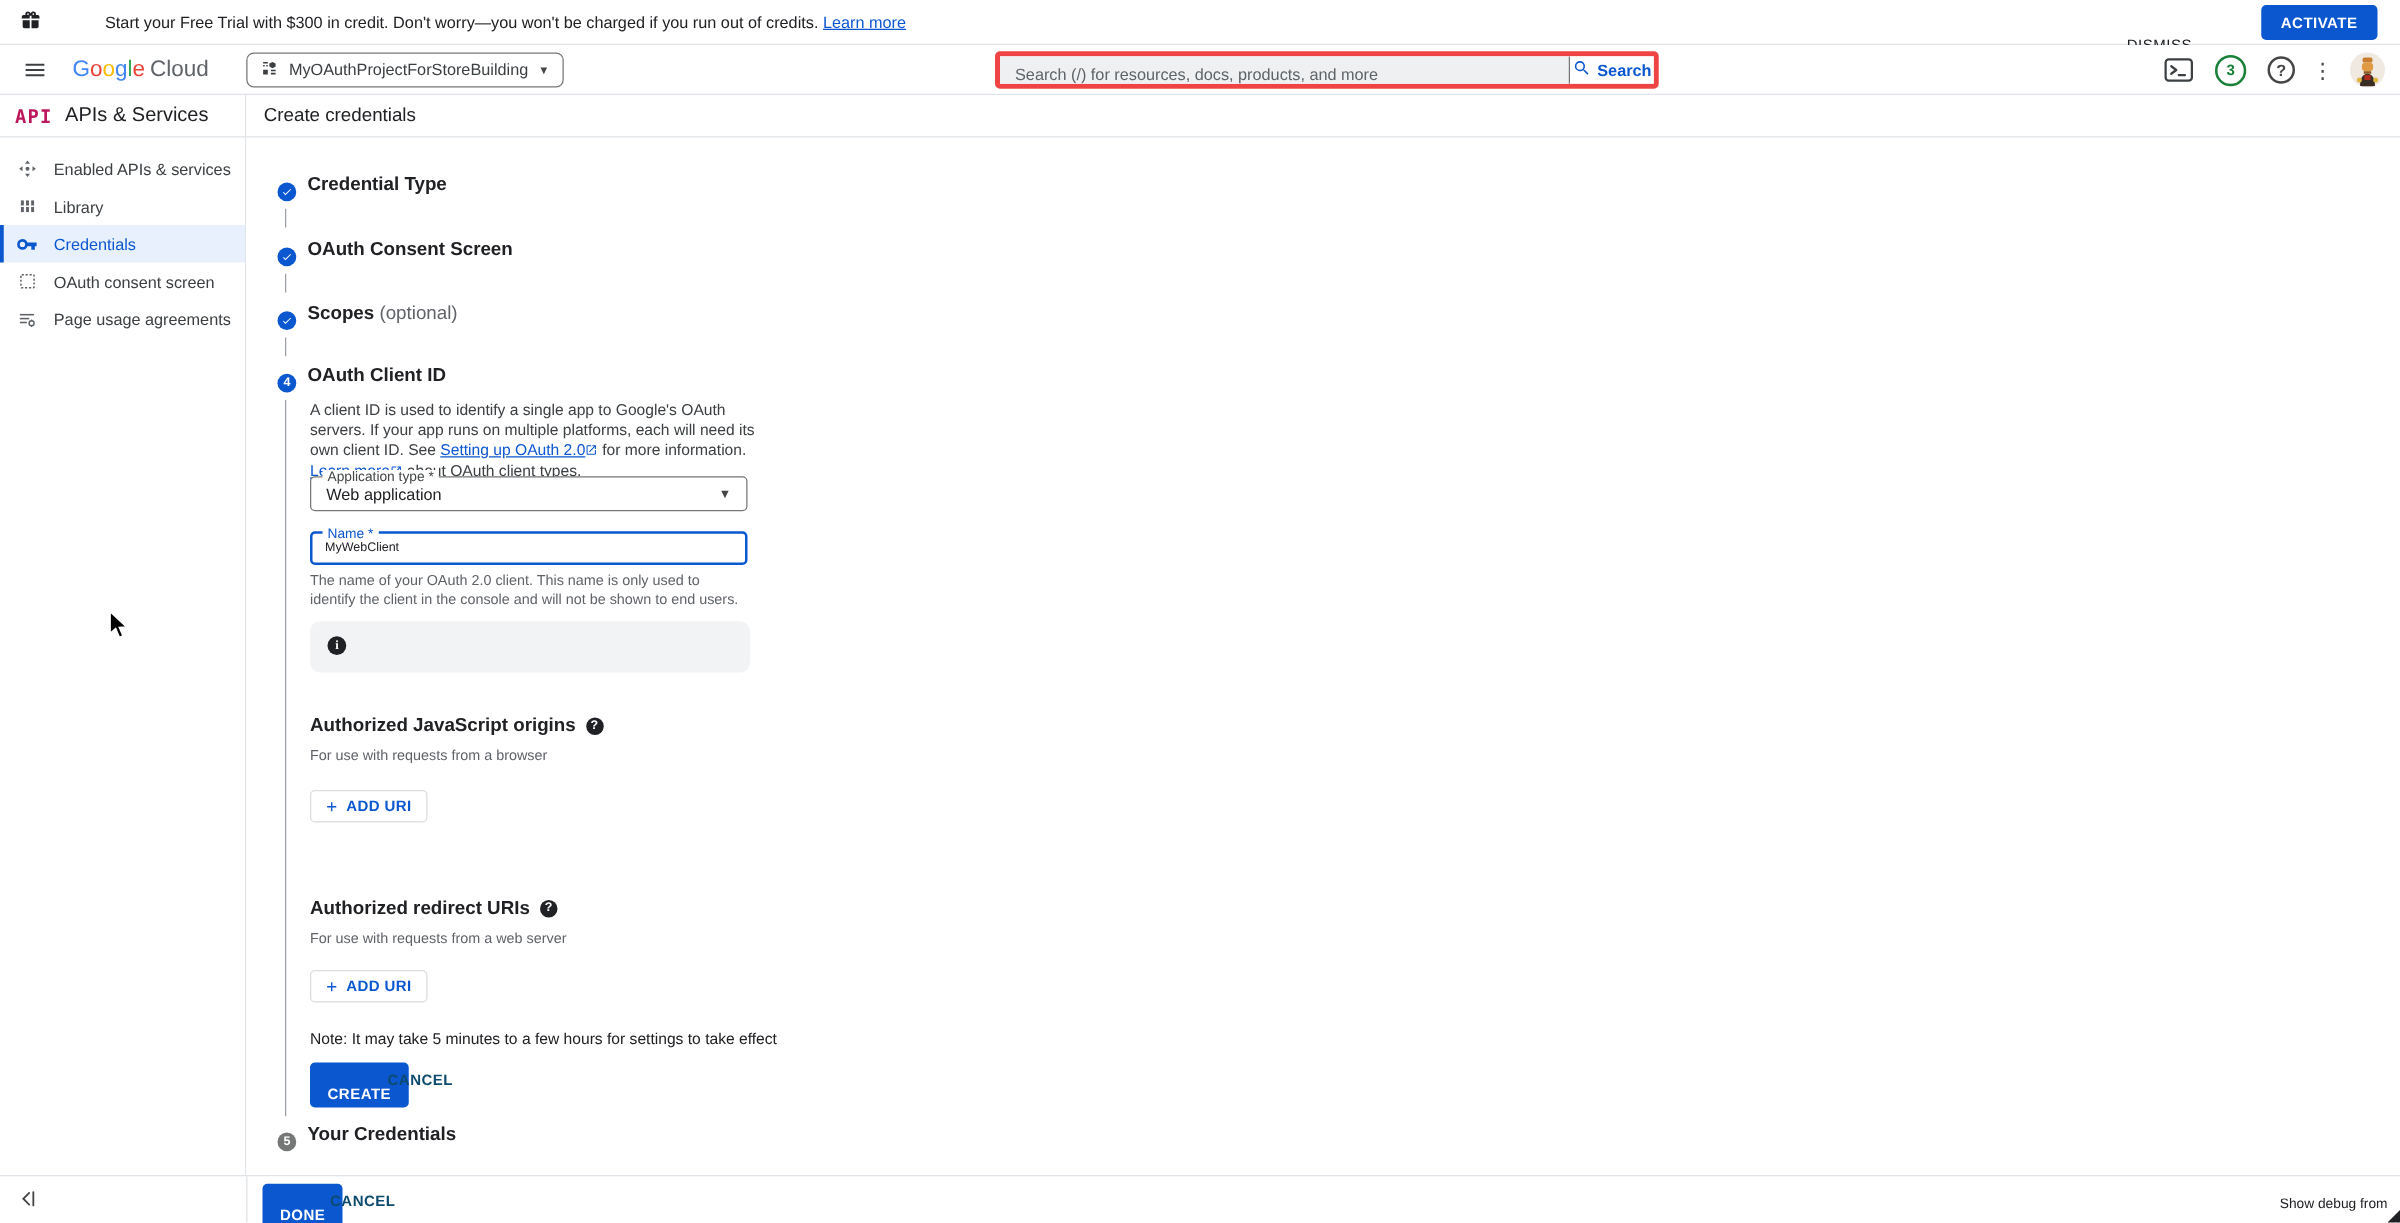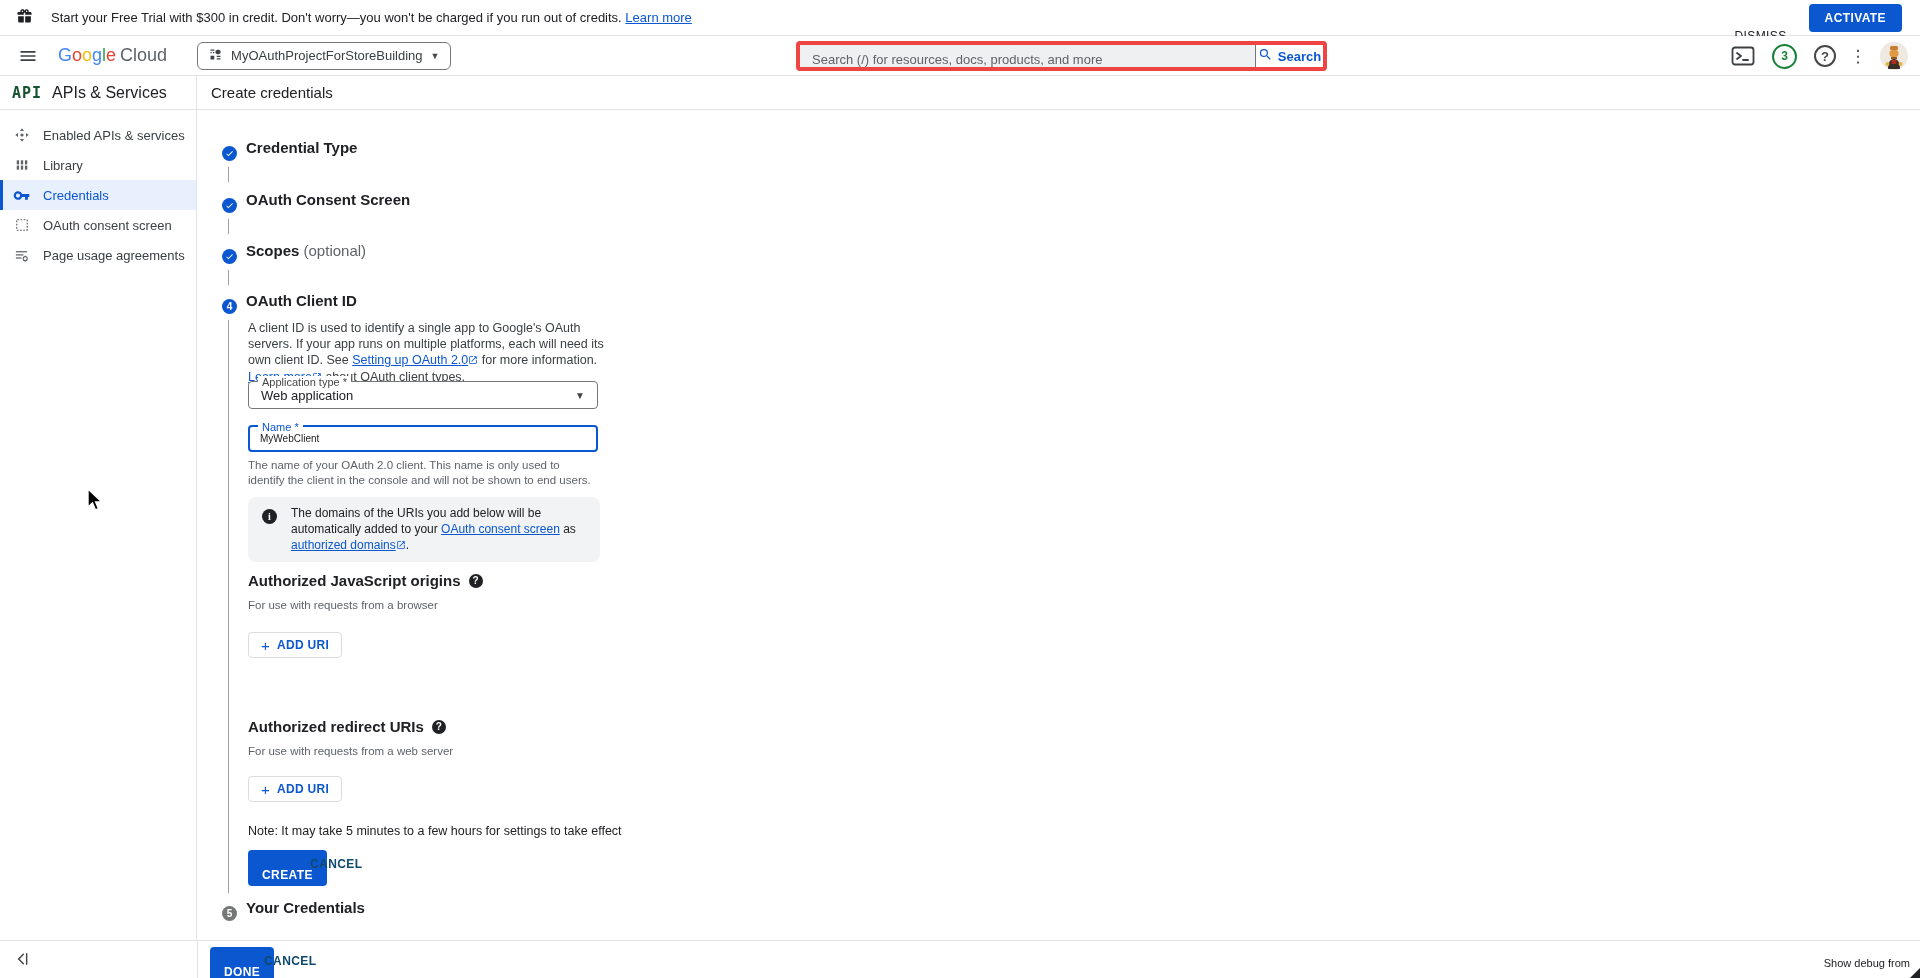--- a/index.html
+++ b/index.html
@@ -1,21 +1,21 @@
 <!DOCTYPE html>
 <html><head>
 <meta charset="utf-8">
 <style>
   * { margin:0; padding:0; box-sizing:border-box; }
   html,body { width:1920px; height:978px; overflow:hidden; background:#fff;
     font-family:"Liberation Sans", sans-serif; color:#202124; }
 
   
   .banner { position:absolute; top:0; left:0; width:1920px; height:36px;
-    display:flex; align-items:center; padding:0 16px; border-bottom:1px solid #e0e3e7; background:#fff; }
+    display:flex; align-items:center; padding:0 16px; border-bottom:1px solid #e0e3e7; background:#fff;gap:33px; }
   .banner-msg { font-size:13px; color:#202124; margin-left:18px; }
   .link { color:#0b57d0; text-decoration:underline; cursor:pointer; }
   .banner-dismiss { margin-left:auto; font-size:12px; font-weight:normal; letter-spacing:.4px; color:#202124;
     background:none; border:none; cursor:pointer;margin-top:36px; }
   .banner-activate { margin-left:22px; margin-right:2px; font-size:12px; font-weight:bold; letter-spacing:.4px;
     color:#fff; background:#0b57d0; border:none; border-radius:4px; padding:7px 16px; cursor:pointer; }
 
   
   .header { position:absolute; top:36px; left:0; width:1920px; height:40px;
     display:flex; align-items:center; padding:0 14px; border-bottom:1px solid #e0e3e7; background:#fff; }
@@ -42,21 +42,21 @@
     display:flex; align-items:center; justify-content:center; font-size:13px; font-weight:bold; color:#444746; }
   .kebab { font-size:17px; color:#444746; width:10px; text-align:center; }
   .avatar { width:28px; height:28px; border-radius:50%; background:#f4f0ec; overflow:hidden; }
 
   
   .sidebar { position:absolute; top:76px; left:0; width:197px; bottom:38px;
     border-right:1px solid #e0e3e7; background:#fff; }
   .sidebar-head { height:34px; display:flex; align-items:center; gap:10px; padding:0 12px;
     border-bottom:1px solid #e0e3e7; }
   .api-logo { font-family:"DejaVu Sans Mono", monospace; font-weight:bold; font-size:15px;
-    letter-spacing:1px; color:#14532d; }
+    letter-spacing:1px; color:#be185d; }
   .sidebar-title { font-size:16px; color:#202124; }
   .nav { padding-top:10px; }
   .nav-item { height:30px; display:flex; align-items:center; gap:13px; padding:0 0 0 13px;
     font-size:13px; color:#3c4043; cursor:pointer; position:relative; }
   .nav-item .nicon { width:17px; display:flex; justify-content:center; color:#5f6368; }
   .nav-item.selected { background:#e8f0fe; color:#0b57d0; }
   .nav-item.selected .nicon { color:#0b57d0; }
   .nav-item.selected::before { content:""; position:absolute; left:0; top:0; bottom:0; width:3px; background:#0b57d0; }
 
   
@@ -302,23 +302,20 @@
     </div>
 
     <div class="field name-field">
       <span class="field-label">Name *</span>
       <input class="name-input" value="MyWebClient" style="">
     </div>
     <p class="helper">The name of your OAuth 2.0 client. This name is only used to identify the client in the console and will not be shown to end users.</p>
 
     <div class="info-box">
       <span class="info-icon">i</span>
-      <span class="info-text"><span>The domains of the URIs you add below will be automatically added to your </span><a class="link">OAuth consent screen</a><span> as </span><a class="link">authorized domains</a><span class="ext-icon"><svg width="10" height="10" viewBox="0 0 24 24" fill="#0b57d0">
-              <path d="M19 19H5V5h7V3H5a2 2 0 0 0-2 2v14a2 2 0 0 0 2 2h14c1.1 0 2-.9 2-2v-7h-2v7zM14 3v2h3.59l-9.83 9.83 1.41 1.41L19 6.41V10h2V3h-7z"></path>
-            </svg></span><span>.</span></span>
     </div>
 
     <div class="section-title" style="top:462px;">
       <span>Authorized JavaScript origins</span>
       <span class="help-dot">?</span>
     </div>
     <span class="section-sub" style="top:489px;">For use with requests from a browser</span>
     <button class="add-uri" style="top:522px;">
       <span class="plus">+</span>
       <span>ADD URI</span>

